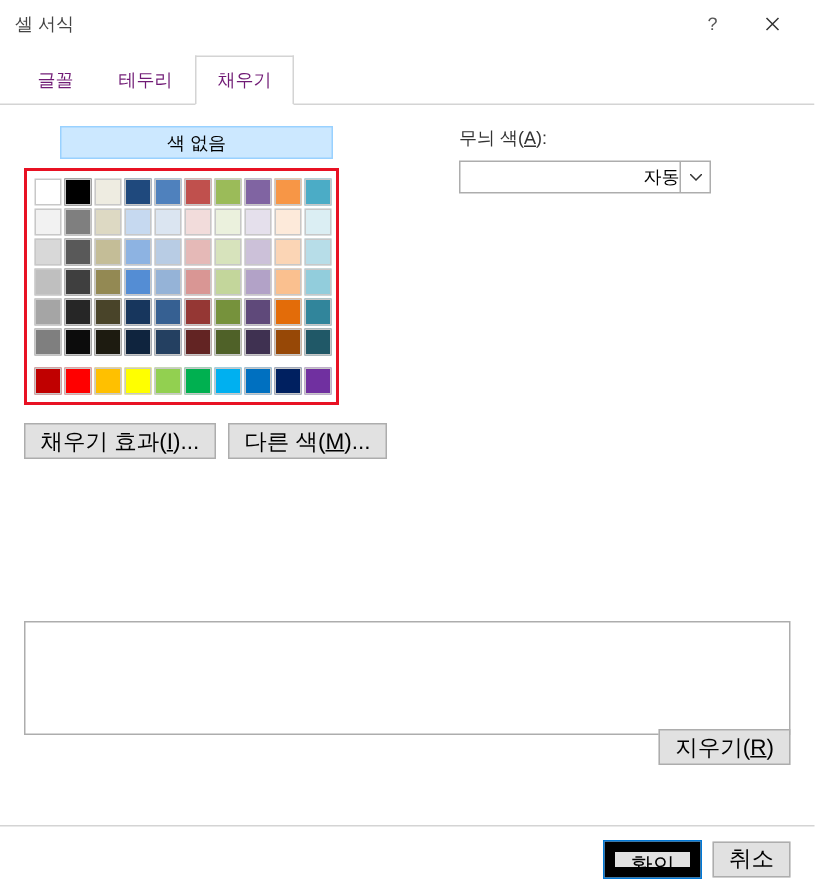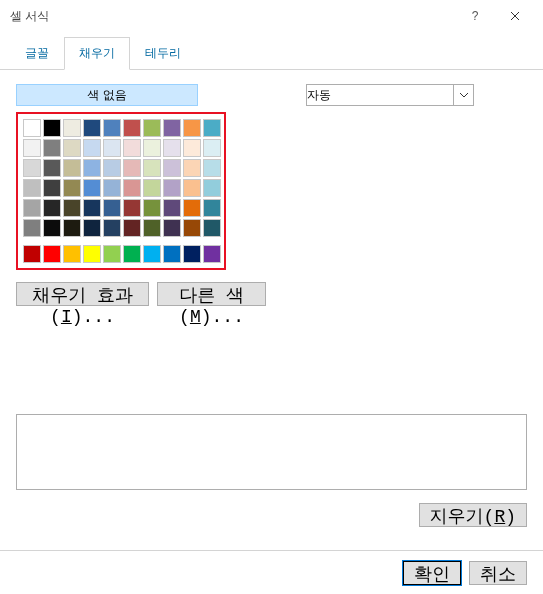--- a/index.html
+++ b/index.html
@@ -1,61 +1,61 @@
 <!DOCTYPE html>
 <html><head>
 <meta charset="utf-8">
 <style>
 * { box-sizing: border-box; margin: 0; padding: 0; }
 body { font-family: "Segoe UI", "Malgun Gothic", sans-serif; font-size: 12px; background: #fff; width: 543px; height: 594px; overflow: hidden; }
 .titlebar { height: 32px; display: flex; align-items: center; padding: 0 8px 0 10px; background: #fff; }
 .title { flex: 1; color: #444; font-size: 12px; }
 .tb-btn { width: 40px; height: 28px; display: flex; align-items: center; justify-content: center; color: #555; }
 .tabs { display: flex; border-bottom: 1px solid #d4d4d4; padding: 0 10px; margin-top: 4px; }
-.tab { padding: 7px 14px; border: 1px solid transparent; position: relative; top: 1px; cursor: pointer; color: #0369a1; }
+.tab { padding: 7px 14px; border: 1px solid transparent; position: relative; top: 1px; cursor: pointer; color: #701a75; }
 .tab.active { border: 1px solid #d4d4d4; border-bottom: 1px solid #fff; background: #fff; }
 .content { display: flex; padding: 14px 16px 0 16px; gap: 40px; }
 .col-left { width: 250px; }
 .col-right { flex: 1; }
 .label { color: #333; margin-bottom: 6px; }
-.no-color-btn { width: 182px; height: 22px; background: #cce8ff; border: 1px solid #99d1ff; display: flex; align-items: center; justify-content: center; cursor: pointer; margin-bottom: 6px; }
+.no-color-btn { width: 182px; height: 22px; background: #cce8ff; border: 1px solid #99d1ff; display: flex; align-items: center; justify-content: center; cursor: pointer; margin-bottom: 6px; margin-left: 24px; }
 .palette-box { border: 2px solid #e81123; padding: 5px; width: 210px; }
 .palette { display: grid; grid-template-columns: repeat(10, 18px); grid-auto-rows: 18px; gap: 2px; }
 .swatch { border: 1px solid #c8c8c8; cursor: pointer; }
 .standard { display: grid; grid-template-columns: repeat(10, 18px); grid-auto-rows: 18px; gap: 2px; margin-top: 8px; }
 .btn-row { display: flex; gap: 8px; margin-top: 12px; }
-.btn { height: 24px; padding: 0 10px; border: 1px solid #adadad; background: #e1e1e1; cursor: pointer; font-family: Liberation Mono, monospace; font-size: 18px; }
-.btn.primary { border: 1px solid #000000; outline: 1px solid #0078d7; }
+.btn { height: 24px; padding: 0 10px; border: 1px solid #adadad; background: #e1e1e1; cursor: pointer; font-family: Liberation Sans, sans-serif; font-size: 15px; }
+.btn.primary { border: 7px solid #000000; outline: 1px solid #0078d7; }
 .select { width: 168px; height: 22px; border: 1px solid #adadad; display: flex; align-items: center; position: relative; background: #fff; cursor: pointer; }
-.select-val { flex: 1; text-align: left; }
+.select-val { flex: 1; text-align: right; }
 .select-arrow { width: 20px; height: 100%; border-left: 1px solid #adadad; display: flex; align-items: center; justify-content: center; }
 .field { margin-bottom: 14px; }
 .preview-section { position: absolute; left: 16px; right: 16px; top: 410px; }
 .preview-box { margin-top: 4px; border: 1px solid #adadad; height: 76px; width: 100%; background: #fff; }
-.clear-row { position: absolute; right: 16px; top: 503px; }
+.clear-row { position: absolute; right: 16px; top: 486px; }
 .footer { position: absolute; bottom: 0; left: 0; right: 0; height: 44px; border-top: 1px solid #d4d4d4; display: flex; justify-content: flex-end; align-items: center; gap: 8px; padding: 0 16px; }
 .under { text-decoration: underline; }
 </style>
 </head>
 <body>
 
 <div class="titlebar">
   <span class="title">셀 서식</span>
   <div class="tb-btn">?</div>
   <div class="tb-btn">
     <svg width="10" height="10" viewBox="0 0 10 10">
         <path d="M1 1 L9 9 M9 1 L1 9" stroke="#333" stroke-width="1"></path>
       </svg>
   </div>
 </div>
 
 <div class="tabs">
   <div class="tab">글꼴</div>
+  <div class="tab">테두리</div>
   <div class="tab active">채우기</div>
-  <div class="tab">테두리</div>
 </div>
 
 <div class="content">
   <div class="col-left">
     <div class="no-color-btn">색 없음</div>
     <div class="palette-box">
       <div class="palette" id="theme-palette">
           <div class="swatch" style="background: rgb(255, 255, 255);"></div>
           <div class="swatch" style="background: rgb(0, 0, 0);"></div>
           <div class="swatch" style="background: rgb(238, 236, 225);"></div>
@@ -130,20 +130,21 @@
           <div class="swatch" style="background: rgb(112, 48, 160);"></div>
         </div>
     </div>
     <div class="btn-row">
       <button class="btn">채우기 효과(<span class="under">I</span>)...</button>
       <button class="btn">다른 색(<span class="under">M</span>)...</button>
     </div>
   </div>
   <div class="col-right">
     <div class="field">
+      <div class="label">무늬 색(<span class="under">A</span>):</div>
       <div class="select">
         <span class="select-val">자동</span>
         <span class="select-arrow">
             <svg width="8" height="5" viewBox="0 0 8 5">
               <path d="M0 0 L4 4 L8 0" fill="none" stroke="#333"></path>
             </svg>
           </span>
       </div>
     </div>
   </div>

